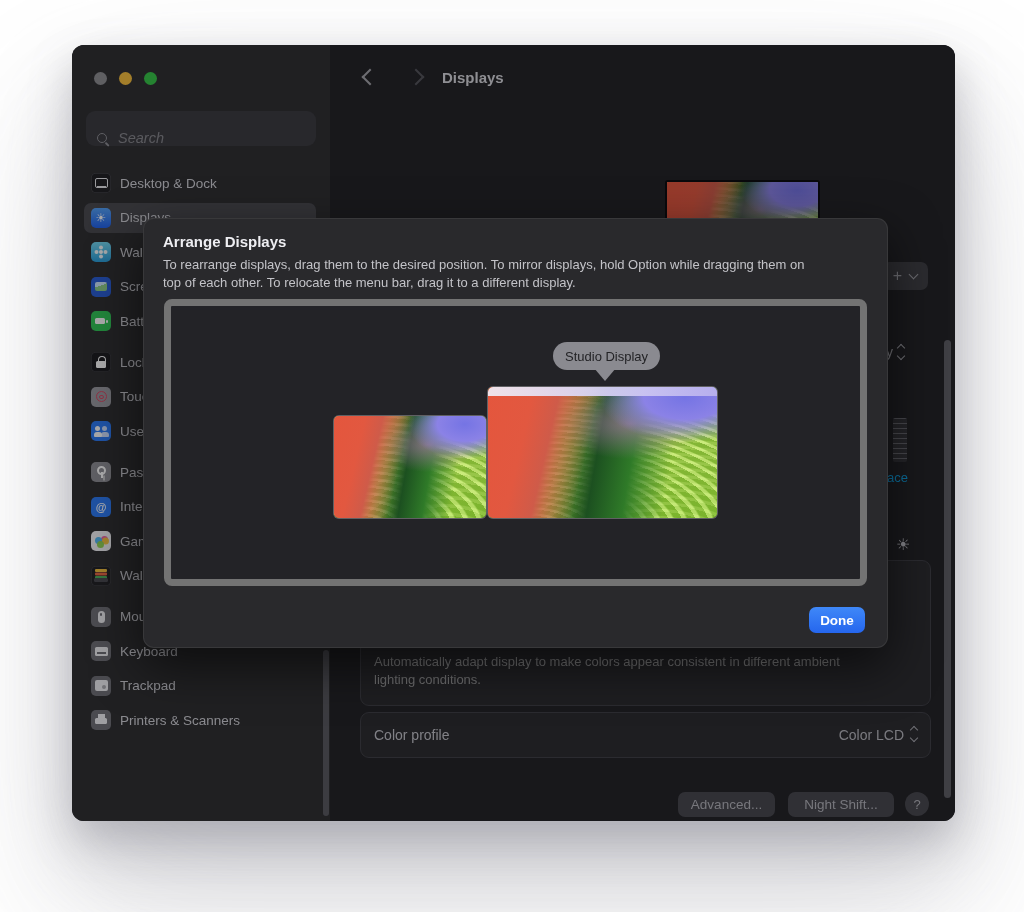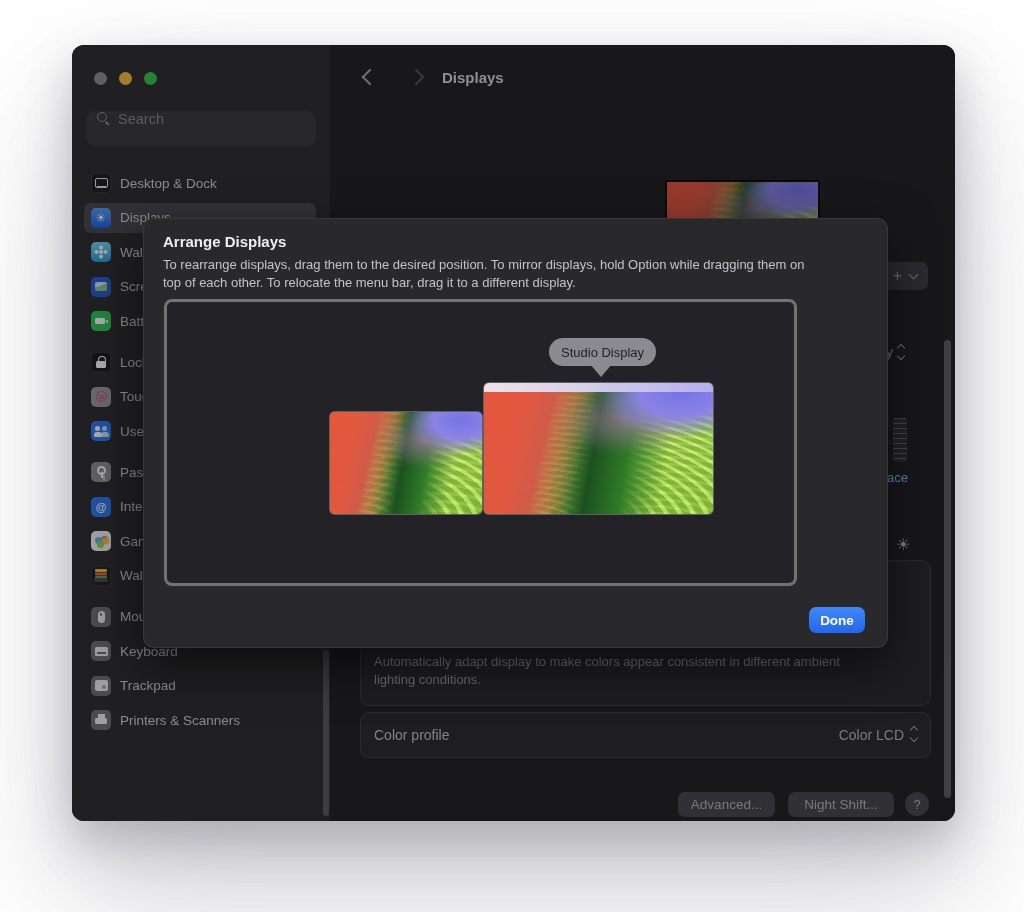--- a/index.html
+++ b/index.html
@@ -9,21 +9,21 @@
   .window{position:absolute;left:72px;top:45px;width:883px;height:776px;background:#242427;border-radius:12px;overflow:hidden;
     box-shadow:0 18px 40px rgba(125,125,138,.38),0 45px 90px rgba(125,125,138,.30),0 80px 160px rgba(130,130,142,.22);}
 
   
   .sidebar{position:absolute;left:0;top:0;bottom:0;width:258px;background:#2e2e31;}
   .traffic{position:absolute;left:22px;top:27px;display:flex;gap:12px;}
   .tl{width:13px;height:13px;border-radius:50%;}
   .tl.close{background:#8f8f93;}
   .tl.min{background:#f7bf3c;}
   .tl.max{background:#37c648;}
-  .search{position:absolute;left:14px;top:66px;width:230px;height:35px;background:#3b3b3f;border-radius:9px;display:flex;align-items:flex-start;gap:8px;padding:0 10px;box-sizing:border-box;}
+  .search{position:absolute;left:14px;top:66px;width:230px;height:35px;background:#3b3b3f;border-radius:9px;display:flex;align-items:flex-end;gap:8px;padding:0 10px;box-sizing:border-box;font-style:italic;}
   .glass{position:relative;width:14px;height:14px;flex:none;}
   .glass::before{content:"";position:absolute;left:1px;top:1px;width:8px;height:8px;border:1.6px solid #8e8e94;border-radius:50%;}
   .glass::after{content:"";position:absolute;left:10px;top:10px;width:1.8px;height:4.5px;background:#8e8e94;border-radius:1px;transform:rotate(-45deg);}
   .search-text{color:#87878d;font-size:14.5px;}
   .nav{position:absolute;left:12px;top:123px;right:14px;}
   .nav-group{margin-bottom:11px;}
   .nav-item{display:flex;align-items:center;gap:9px;height:30px;margin-bottom:4.5px;padding:0 7px;border-radius:7px;}
   .nav-item.selected{background:#4a4a4f;}
   .nav-label{color:#d2d2d7;font-size:13.5px;white-space:nowrap;}
 
@@ -112,21 +112,21 @@
   .add-btn{position:absolute;left:552px;top:217px;width:46px;height:28px;background:#3f3f44;border-radius:7px;display:flex;align-items:center;justify-content:center;gap:8px;}
   .plus{color:#a3a3a9;font-size:16px;line-height:16px;}
   .chev-sm{width:6px;height:6px;border-style:solid;border-width:1.8px 1.8px 0 0;border-color:#a3a3a9;transform:rotate(135deg);margin-top:-3px;}
 
   
   .frag-popup{position:absolute;left:556px;top:299px;display:flex;align-items:center;gap:5px;color:#a7a7ad;font-size:14px;}
   .updown{display:inline-flex;flex-direction:column;gap:2px;align-items:center;}
   .uc{width:5px;height:5px;border-style:solid;border-width:1.7px 1.7px 0 0;border-color:#a7a7ad;transform:rotate(-45deg);}
   .dc{width:5px;height:5px;border-style:solid;border-width:1.7px 1.7px 0 0;border-color:#a7a7ad;transform:rotate(135deg);}
   .frag-resthumb{position:absolute;left:563px;top:373px;width:14px;height:44px;border-radius:2px;background:repeating-linear-gradient(180deg,#7c7c84 0 1.5px,#3a3a3f 1.5px 5px);opacity:.8;}
-  .frag-space{position:absolute;left:557px;top:425px;color:#7dd3fc;font-size:13px;}
+  .frag-space{position:absolute;left:557px;top:425px;color:#0ea5e9;font-size:13px;}
   .sun-glyph{position:absolute;left:566px;top:490px;color:#c6c6cc;font-size:16px;}
   .toggle{position:absolute;width:38px;height:20px;border-radius:10px;}
   .toggle .knob{position:absolute;top:2px;width:16px;height:16px;border-radius:50%;}
   .toggle.on{left:546px;top:543px;background:#5d5d64;}
   .toggle.on .knob{right:2px;background:#97979e;}
   .toggle.off{left:546px;top:586px;background:#4b4b51;}
   .toggle.off .knob{left:2px;background:#84848b;}
 
   .groupbox{position:absolute;left:30px;width:571px;background:#2b2b2f;border:1px solid #404045;border-radius:9px;box-sizing:border-box;}
   .gb-adapt{top:515px;height:146px;}
@@ -142,21 +142,21 @@
   .btn-help{position:absolute;left:575px;width:24px;height:24px;border-radius:50%;background:#47474d;color:#b4b4bb;font-size:13px;display:flex;align-items:center;justify-content:center;}
   .main-scrollbar{position:absolute;right:4px;top:295px;width:7px;height:458px;background:#5e5e65;border-radius:4px;}
 
   
   .dim{position:absolute;inset:0;background:rgba(5,5,9,.35);z-index:40;}
 
   
   .modal{position:absolute;left:71px;top:173px;width:745px;height:430px;background:#29292c;border:1px solid rgba(255,255,255,.07);border-radius:11px;z-index:100;box-sizing:border-box;box-shadow:0 18px 50px rgba(0,0,0,.6);}
   .modal-title{position:absolute;left:19px;top:14px;color:#eeeef2;font-size:15px;font-weight:700;}
   .modal-desc{position:absolute;left:19px;top:37px;width:652px;color:#c3c3c8;font-size:13px;line-height:18px;}
-  .panel{position:absolute;left:20px;top:80px;width:633px;height:287px;background:#232327;border:3px solid #737373;border-radius:8px;box-sizing:border-box;}
+  .panel{position:absolute;left:20px;top:80px;width:703px;height:287px;background:#232327;border:7px solid #737373;border-radius:8px;box-sizing:border-box;}
   .disp{position:absolute;border-radius:5px;box-shadow:0 0 0 1px rgba(255,255,255,.28);}
   .disp-left{left:163px;top:110px;width:152px;height:102px;}
   .disp-right{left:317px;top:81px;width:229px;height:131px;}
   .menubar-strip{position:absolute;left:0;top:0;right:0;height:9px;background:linear-gradient(90deg,#f0eaf2 0%,#d9d4f4 45%,#b9b1ee 100%);z-index:5;border-radius:5px 5px 0 0;opacity:.95;}
   .tooltip{position:absolute;left:382px;top:36px;height:28px;background:#8a8a90;border-radius:14px;display:flex;align-items:center;padding:0 12px;color:#232326;font-size:13px;font-weight:500;z-index:10;}
   .tooltip-tail{position:absolute;left:423px;top:62px;width:0;height:0;border-left:11px solid transparent;border-right:11px solid transparent;border-top:13px solid #8a8a90;z-index:9;}
   .done-btn{position:absolute;left:665px;top:388px;width:56px;height:26px;background:linear-gradient(180deg,#3f88f8,#2566ee);border-radius:7px;color:#fff;font-size:13.5px;font-weight:600;display:flex;align-items:center;justify-content:center;}
 </style>
 </head>
 <body>

